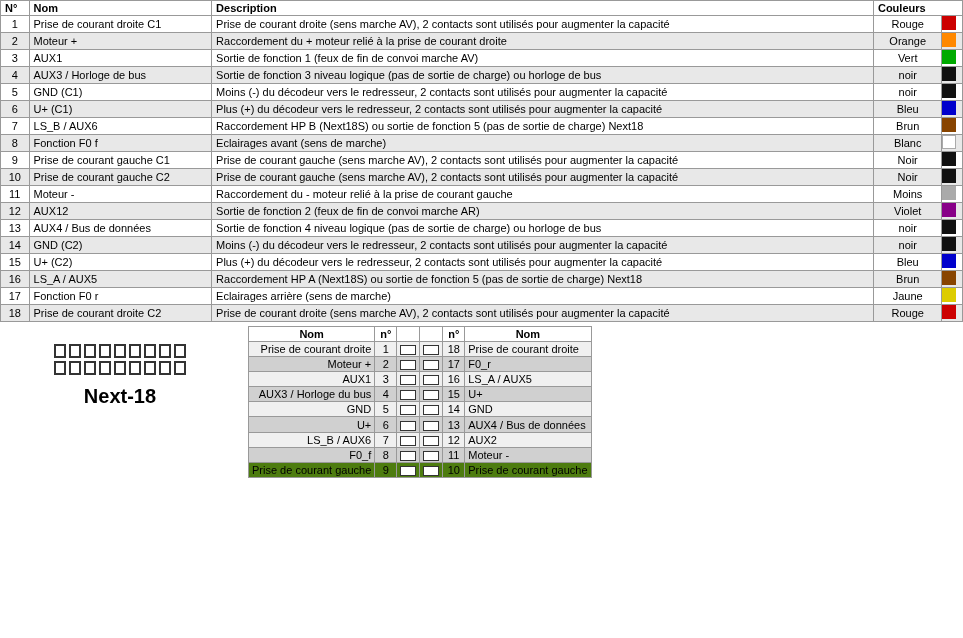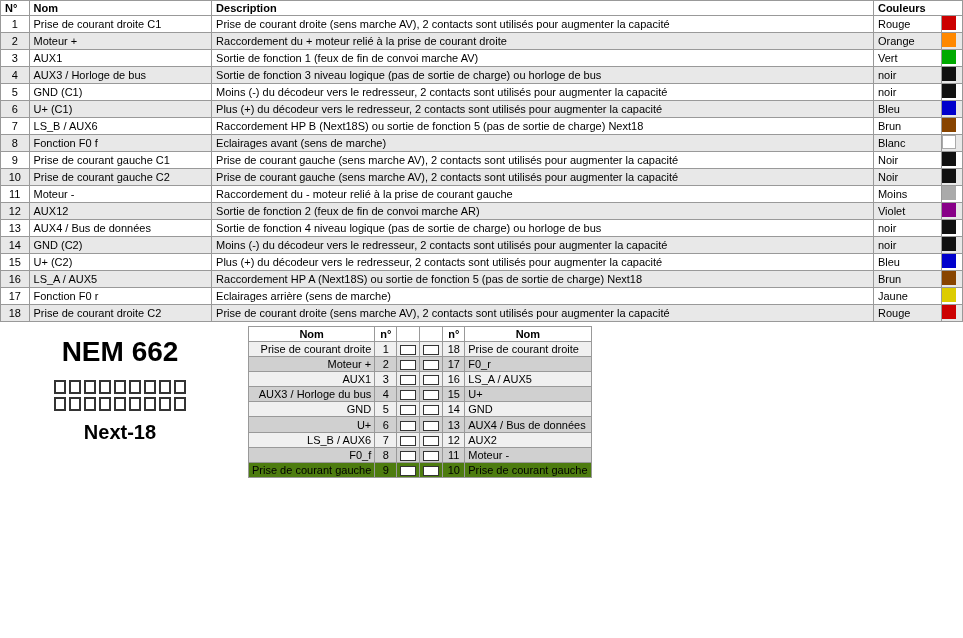--- a/index.html
+++ b/index.html
@@ -34,21 +34,21 @@
       width: 25px;
     }
     .main-table td.name-col {
       width: 160px;
     }
     .main-table td.desc-col {
       width: 580px;
     }
     .main-table td.color-label {
       width: 60px;
-      text-align: left;
+      text-align: center;
     }
     .main-table td.color-swatch {
       width: 18px;
       padding: 0;
     }
     .color-box {
       width: 14px;
       height: 14px;
       display: inline-block;
     }
@@ -265,21 +265,20 @@
         <td class="name-col">Prise de courant droite C2</td>
         <td class="desc-col">Prise de courant droite (sens marche AV), 2 contacts sont utilisés pour augmenter la capacité</td>
         <td class="color-label">Rouge</td>
         <td class="color-swatch"><div class="color-box" style="background: rgb(204, 0, 0); border: none;"></div></td>
       </tr>
     </tbody>
 </table>
 
 <div class="bottom-section">
   <div class="nem-box">
-    <div class="nem-title">NEM 662</div>
     <div class="connector-visual">
       <div class="connector-row">
         <div class="pin-rect"></div>
         <div class="pin-rect"></div>
         <div class="pin-rect"></div>
         <div class="pin-rect"></div>
         <div class="pin-rect"></div>
         <div class="pin-rect"></div>
         <div class="pin-rect"></div>
         <div class="pin-rect"></div>

